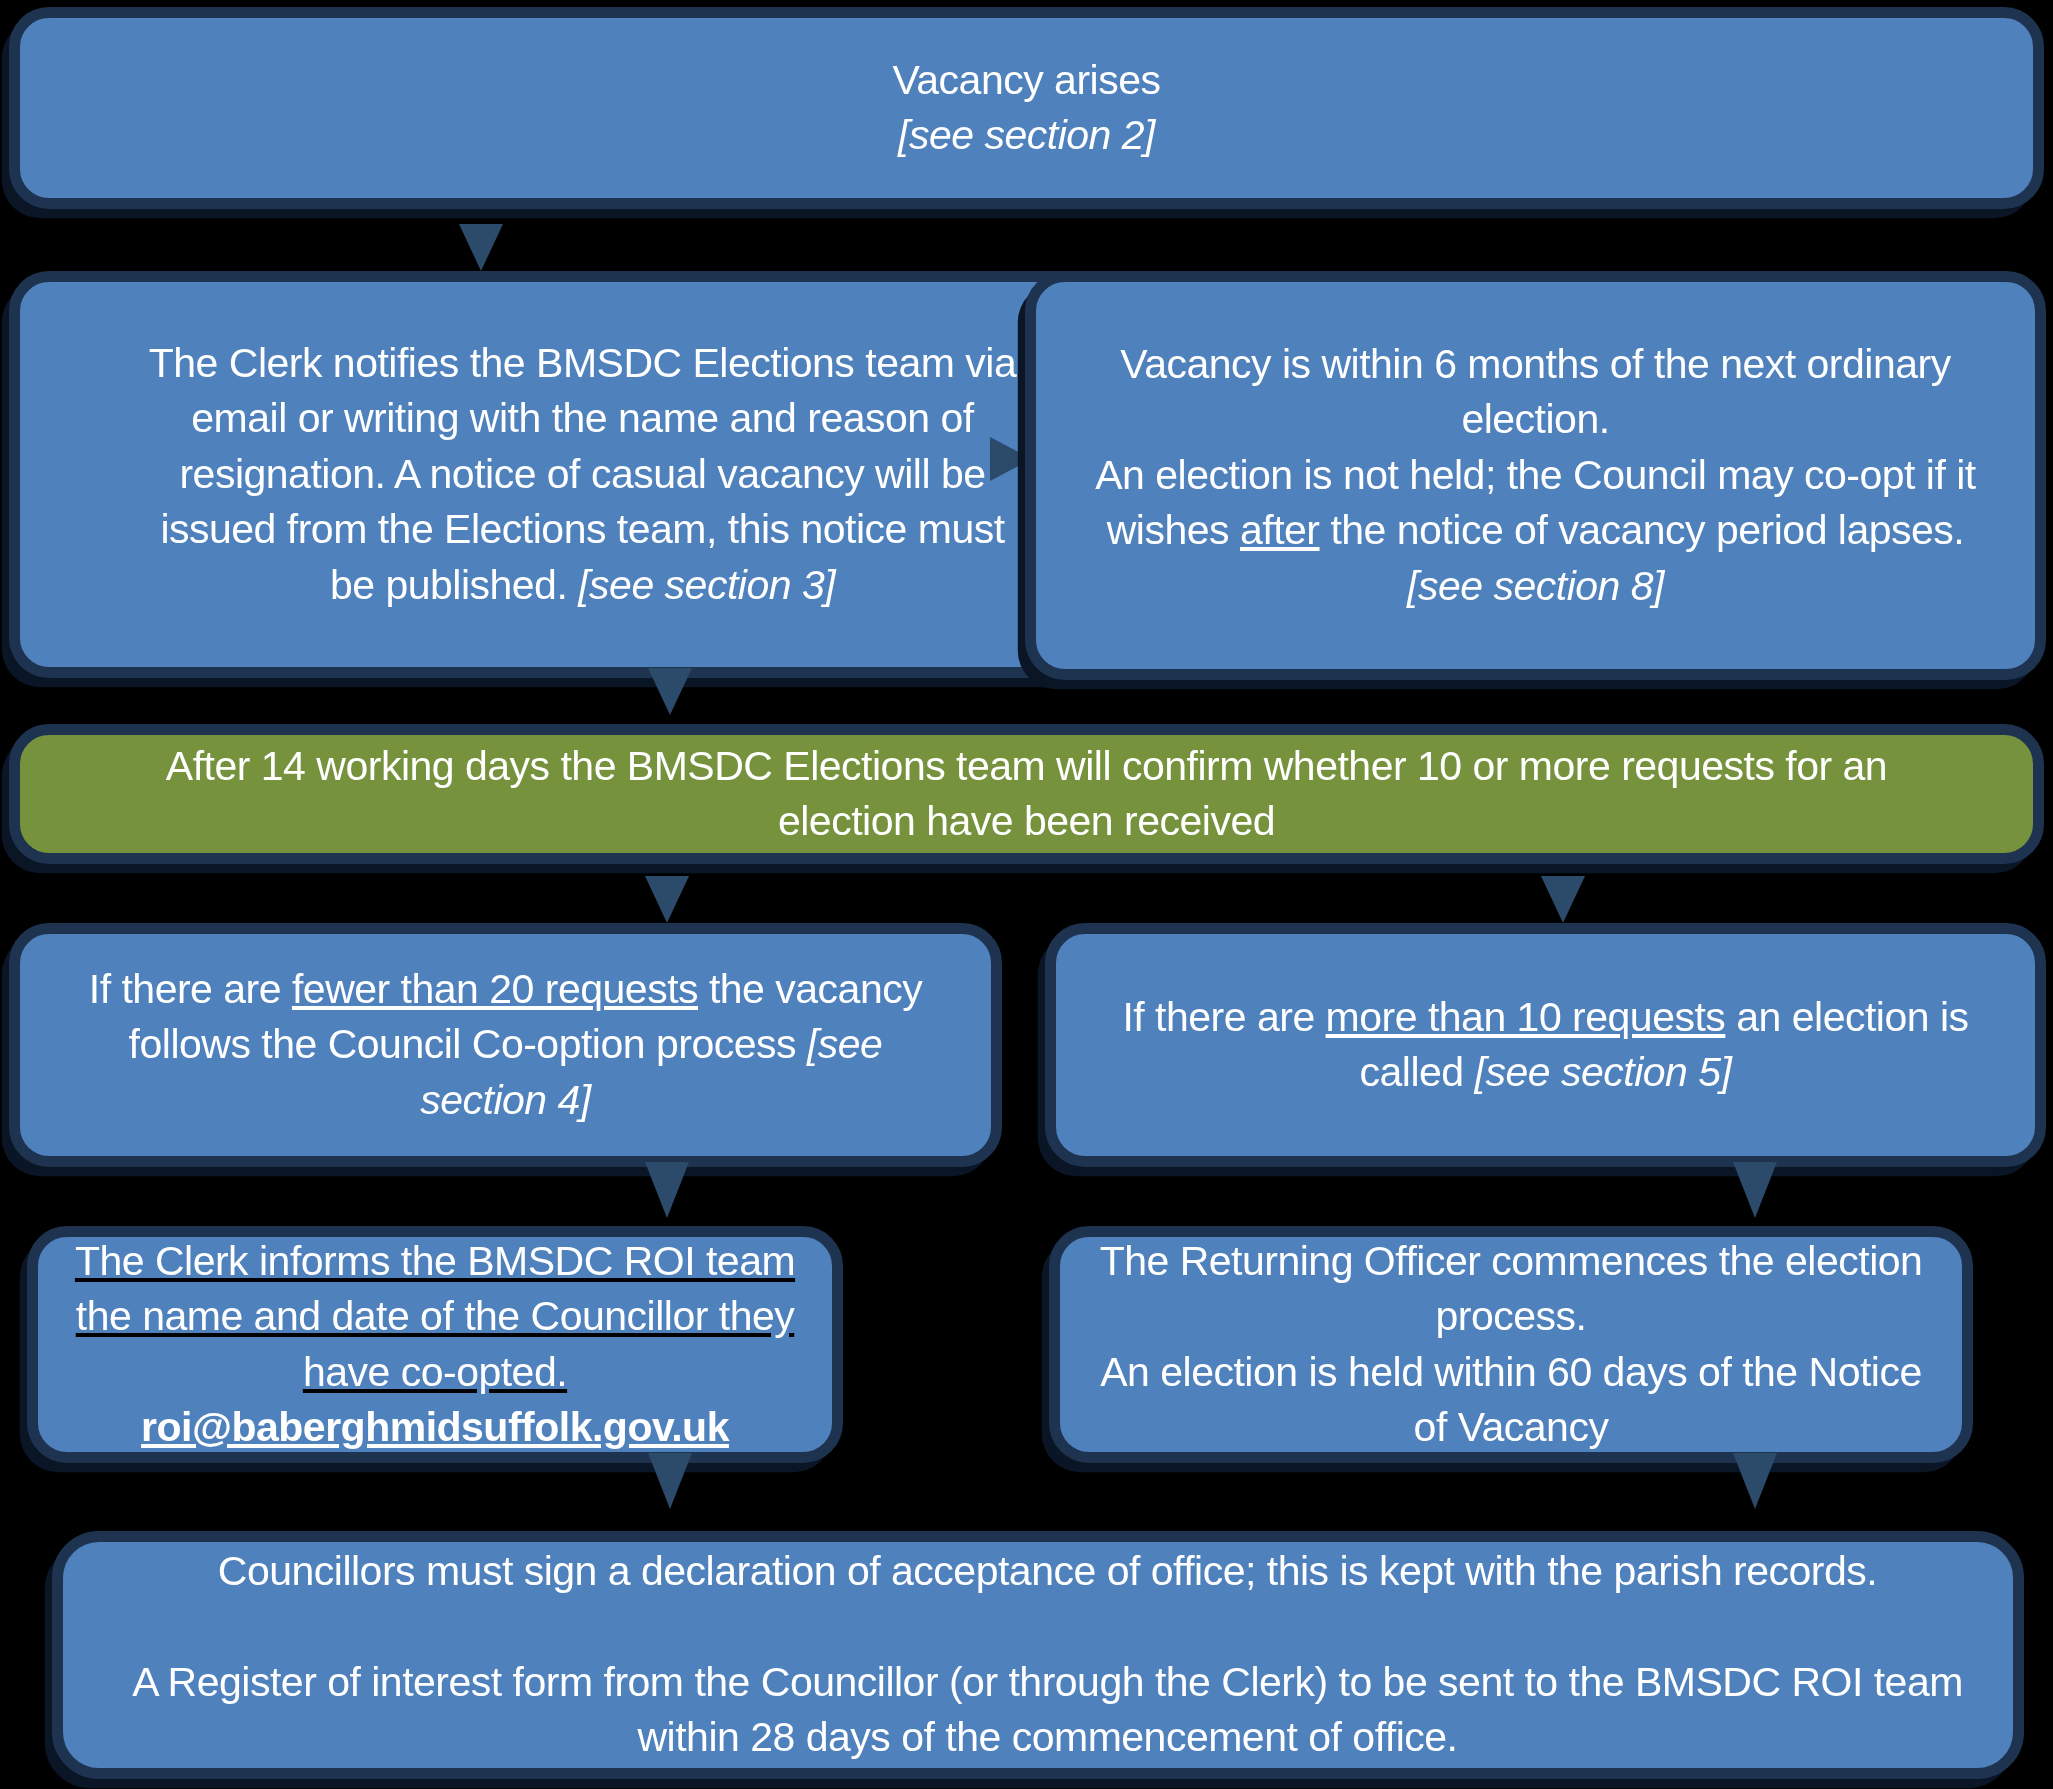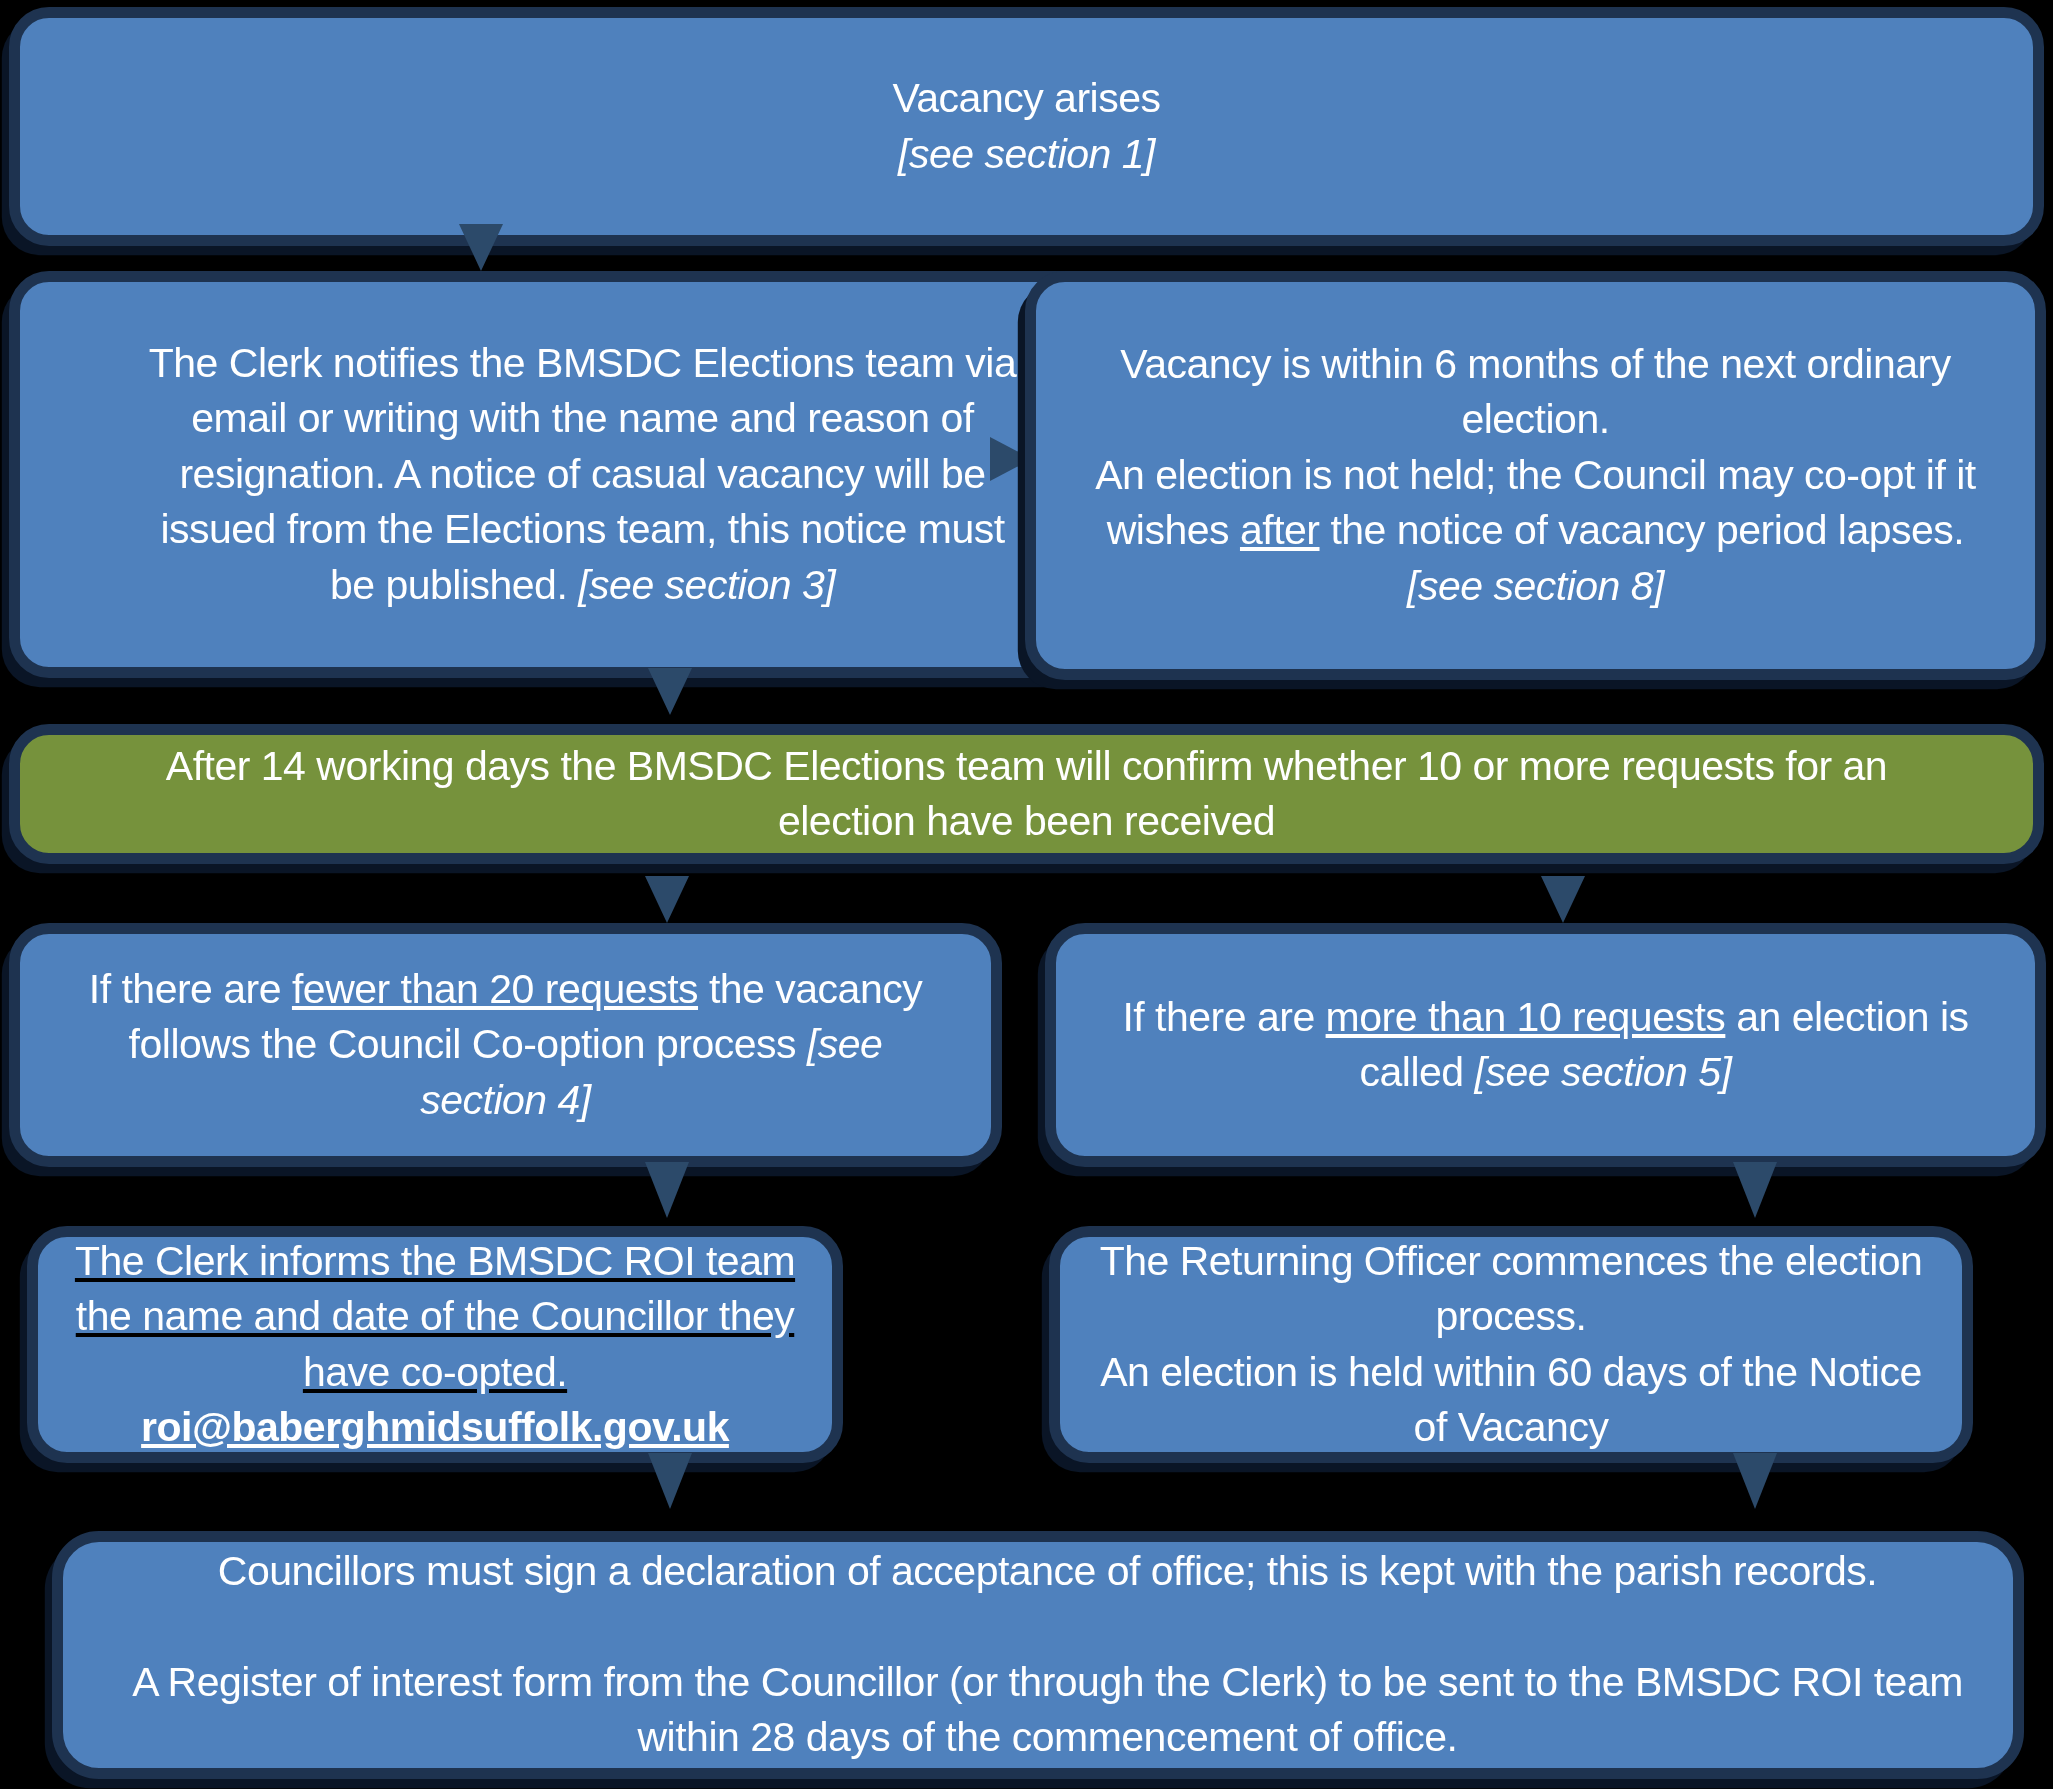--- a/index.html
+++ b/index.html
@@ -50,22 +50,22 @@
     border-top:22.6px solid transparent;
     border-bottom:22.6px solid transparent;
     border-left:42px solid var(--arrow);
   }
 </style>
 </head>
 <body>
 
 <div class="stage">
 
-  <div class="box" style="left:9px;top:7.2px;width:2035px;height:239px;">
-    <div class="box-text" style="max-width:1266px;"><span>Vacancy arises</span><br><span style="font-style: italic;">[see section 1]</span></div>
+  <div class="box" style="left:9px;top:7.2px;width:2035px;height:202px;">
+    <div class="box-text" style="max-width:1266px;"><span>Vacancy arises</span><br><span style="font-style: italic;">[see section 2]</span></div>
   </div>
 
   <div class="ad" style="left:459px;top:224px;"></div>
 
   <div class="box" style="left:9px;top:271px;width:1147px;height:407px;">
     <div class="box-text" style="max-width:868px;"><span>The Clerk notifies the BMSDC Elections team via email or writing with the name and reason of resignation. A notice of casual vacancy will be issued from the Elections team, this notice must be published. </span><span style="font-style: italic;">[see section 3]</span></div>
   </div>
 
   <div class="ar" style="left:990px;top:437px;"></div>
 

